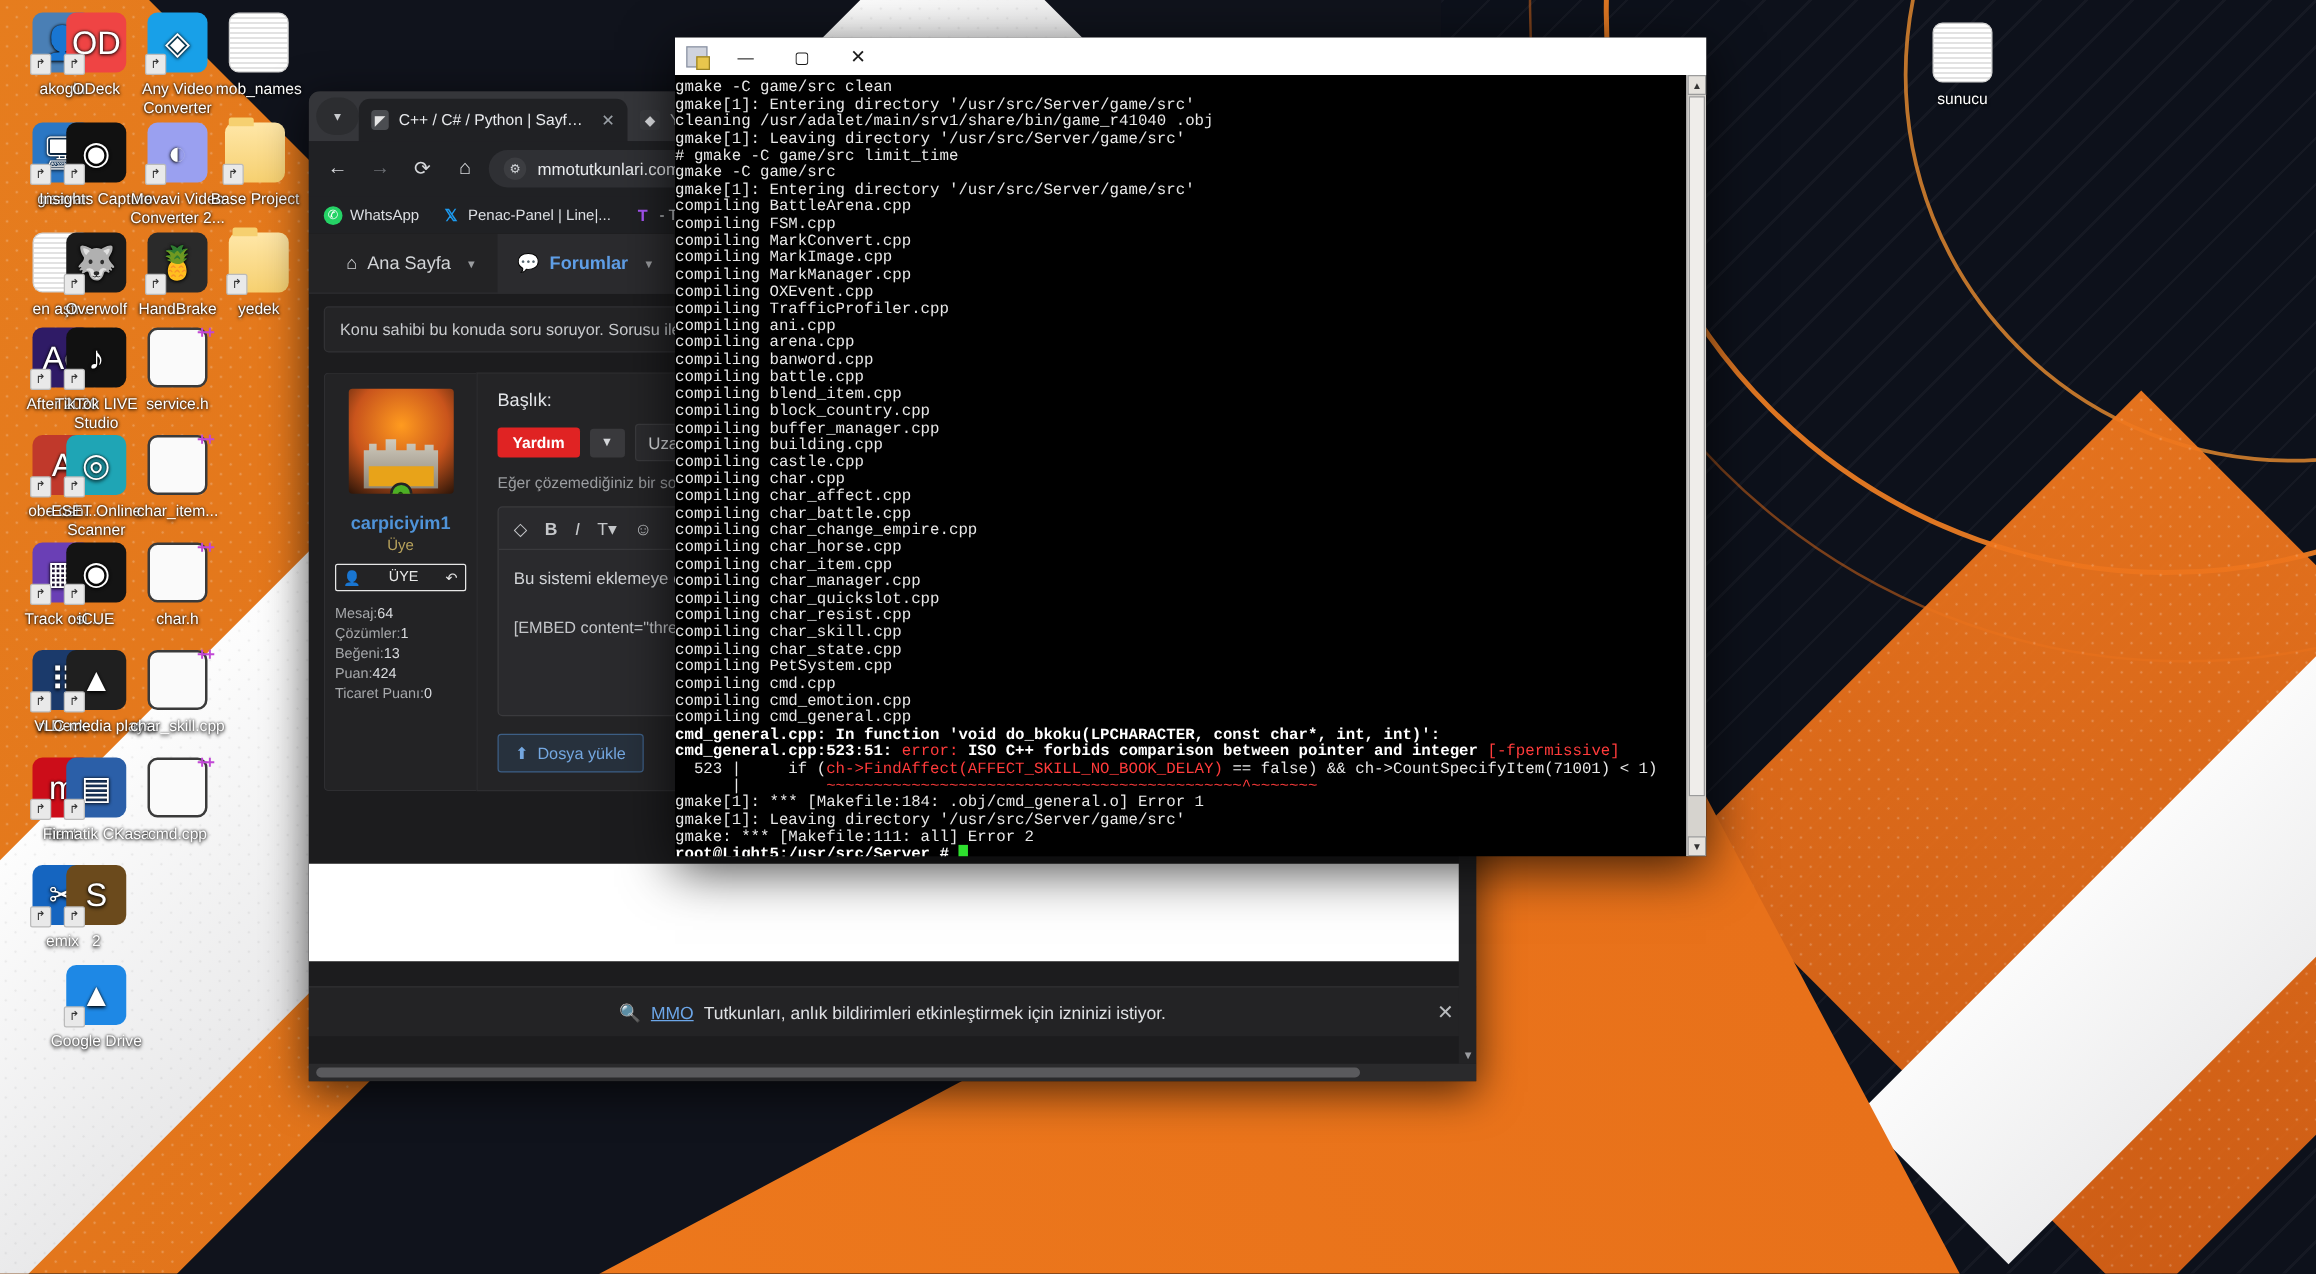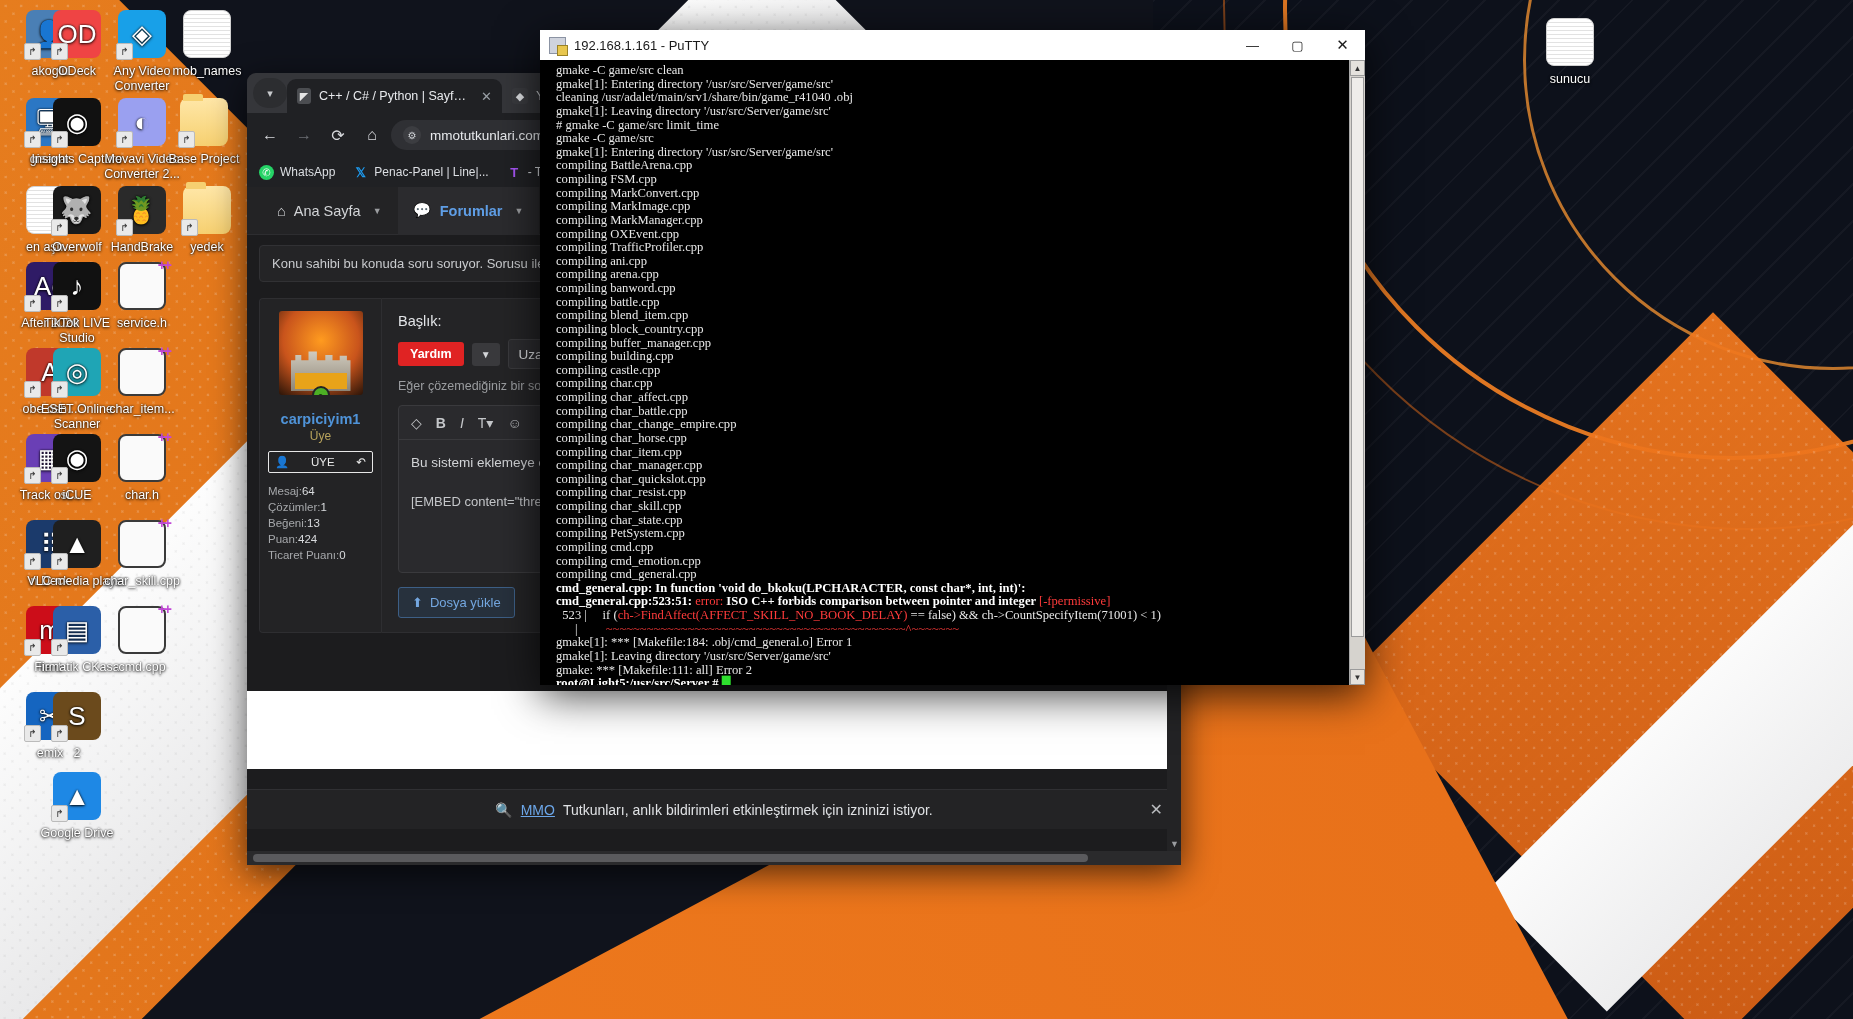--- a/index.html
+++ b/index.html
@@ -233,22 +233,22 @@
     font-size:13px;color:#1a1a1a;
   }
   .pt-ico{width:17px;height:17px;background:#cfd3dd;border:1px solid #8b93a3;position:relative;}
   .pt-ico::after{content:"";position:absolute;right:-3px;bottom:-3px;width:9px;height:9px;background:#e8c64d;border:1px solid #9a8226;}
   .pt-title .caption{flex:1;}
   .pt-ctrl{display:flex;height:30px;}
   .pt-ctrl div{width:45px;display:flex;align-items:center;justify-content:center;font-size:13px;color:#1b1b1b;}
   .pt-ctrl .cls{font-size:15px;}
   .pt-body{flex:1;display:flex;overflow:hidden;}
   .pt-term{
-    flex:1;padding:4px 0 0 16px;color:#e8e8e8;
-    font-family:Liberation Serif, serif;
+    flex:1;padding:4px 0 0 0;color:#e8e8e8;
+    font-family:Liberation Mono, monospace;
     font-size:12.6px;line-height:13.62px;white-space:pre;overflow:hidden;
   }
   .pt-term .red{color:#ff3b3b;}
   .pt-term .white{color:#ffffff;font-weight:bold;}
   .pt-term .grn{color:#2ee02e;}
   .pt-scroll{width:16px;background:#d6d3ce;border-left:1px solid #a9a9a9;position:relative;}
   .pt-scroll .up,.pt-scroll .dn{height:16px;background:#e5e2dd;border:1px solid #9b9b9b;font-size:8px;display:flex;align-items:center;justify-content:center;color:#333;}
   .pt-scroll .dn{position:absolute;bottom:0;left:0;right:0;}
   .pt-scroll .th{position:absolute;left:1px;right:1px;top:17px;height:560px;background:#efedea;border:1px solid #9b9b9b;}
 </style>
@@ -556,21 +556,20 @@
     </div>
     <div class="hscroll">
       <div class="thumb"></div>
     </div>
   </div>
 </div>
 
 <div id="putty">
   <div class="pt-title">
     <span class="pt-ico"></span>
-    <span class="caption">192.168.1.161 - PuTTY</span>
     <span class="pt-ctrl">
       <div>—</div>
       <div>▢</div>
       <div class="cls">✕</div>
     </span>
   </div>
   <div class="pt-body">
     <div class="pt-term" id="pt-term"><div>gmake -C game/src clean</div><div>gmake[1]: Entering directory '/usr/src/Server/game/src'</div><div>cleaning /usr/adalet/main/srv1/share/bin/game_r41040 .obj</div><div>gmake[1]: Leaving directory '/usr/src/Server/game/src'</div><div># gmake -C game/src limit_time</div><div>gmake -C game/src</div><div>gmake[1]: Entering directory '/usr/src/Server/game/src'</div><div>compiling BattleArena.cpp</div><div>compiling FSM.cpp</div><div>compiling MarkConvert.cpp</div><div>compiling MarkImage.cpp</div><div>compiling MarkManager.cpp</div><div>compiling OXEvent.cpp</div><div>compiling TrafficProfiler.cpp</div><div>compiling ani.cpp</div><div>compiling arena.cpp</div><div>compiling banword.cpp</div><div>compiling battle.cpp</div><div>compiling blend_item.cpp</div><div>compiling block_country.cpp</div><div>compiling buffer_manager.cpp</div><div>compiling building.cpp</div><div>compiling castle.cpp</div><div>compiling char.cpp</div><div>compiling char_affect.cpp</div><div>compiling char_battle.cpp</div><div>compiling char_change_empire.cpp</div><div>compiling char_horse.cpp</div><div>compiling char_item.cpp</div><div>compiling char_manager.cpp</div><div>compiling char_quickslot.cpp</div><div>compiling char_resist.cpp</div><div>compiling char_skill.cpp</div><div>compiling char_state.cpp</div><div>compiling PetSystem.cpp</div><div>compiling cmd.cpp</div><div>compiling cmd_emotion.cpp</div><div>compiling cmd_general.cpp</div><div class="white">cmd_general.cpp: In function 'void do_bkoku(LPCHARACTER, const char*, int, int)':</div><div><span class="white">cmd_general.cpp:523:51: </span><span class="red">error:</span><span class="white"> ISO C++ forbids comparison between pointer and integer </span><span class="red">[-fpermissive]</span></div><div><span>  523 |     if (</span><span class="red">ch-&gt;FindAffect(AFFECT_SKILL_NO_BOOK_DELAY)</span><span> == false</span><span>) &amp;&amp; ch-&gt;CountSpecifyItem(71001) &lt; 1)</span></div><div><span>      |         </span><span class="red">~~~~~~~~~~~~~~~~~~~~~~~~~~~~~~~~~~~~~~~~~~~~^~~~~~~~</span></div><div>gmake[1]: *** [Makefile:184: .obj/cmd_general.o] Error 1</div><div>gmake[1]: Leaving directory '/usr/src/Server/game/src'</div><div>gmake: *** [Makefile:111: all] Error 2</div><div><span class="white">root@Light5:/usr/src/Server # </span><span class="grn">█</span></div></div>
     <div class="pt-scroll">
       <div class="up">▲</div>

